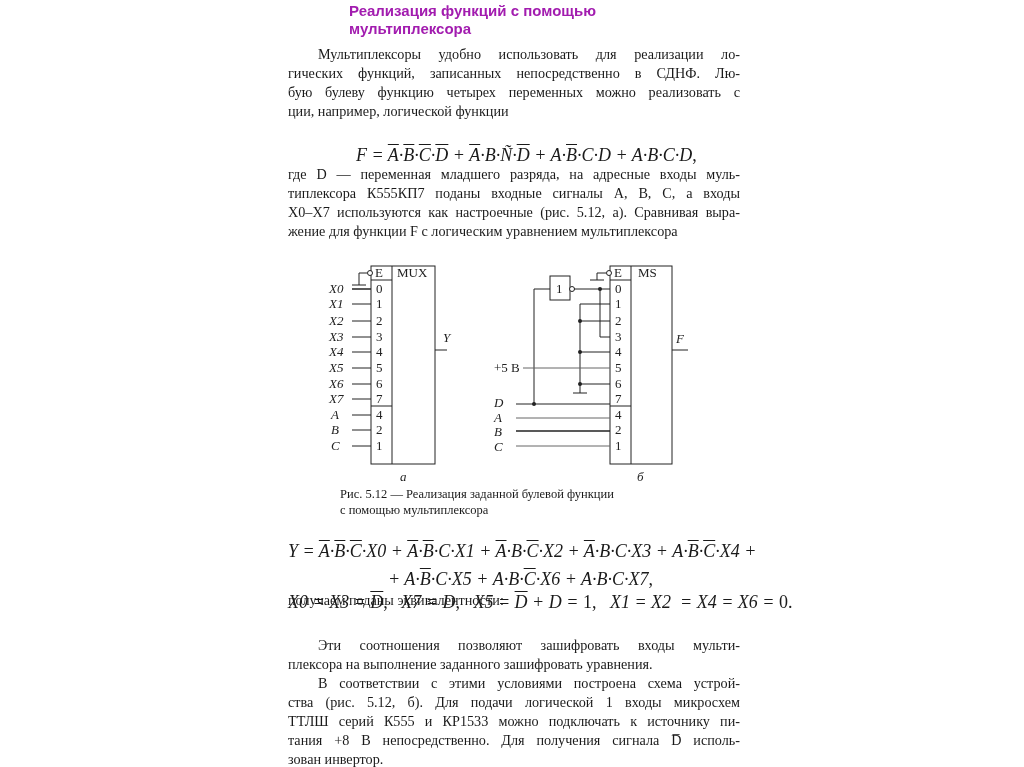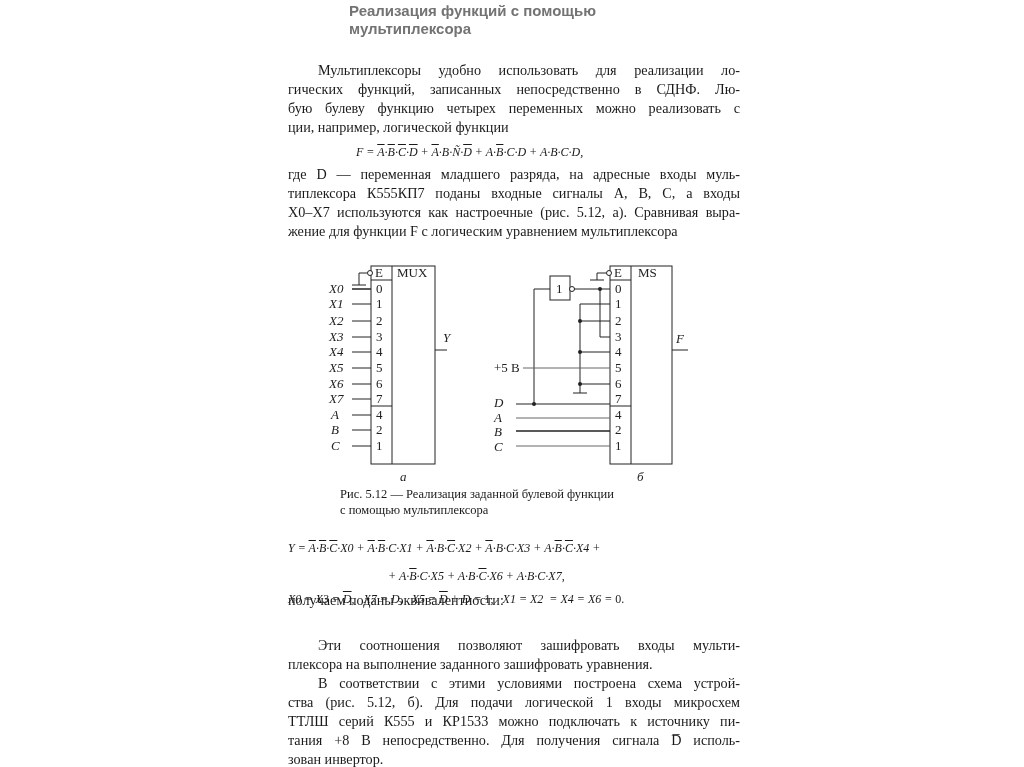--- a/index.html
+++ b/index.html
@@ -1,39 +1,39 @@
 <!DOCTYPE html>
 <html><head>
 <meta charset="utf-8">
 <style>
   html, body { margin:0; padding:0; background:#ffffff; }
   body { width:1024px; height:767px; position:relative; overflow:hidden; font-family:"Liberation Serif", serif; color:#1a1a1a; }
   .page { position:absolute; left:0; top:0; width:1024px; height:767px; background:#fff; }
-  .title { position:absolute; left:349px; top:2px; font-family:"Liberation Sans", sans-serif; font-weight:bold; font-size:15px; line-height:18px; color:#737373; }
+  .title { position:absolute; left:349px; top:2px; font-family:"Liberation Sans", sans-serif; font-weight:bold; font-size:15px; line-height:18px; color:#a21caf; }
   .para { position:absolute; left:288px; width:452px; font-size:14.2px; line-height:19px; text-align:justify; }
   .para .ln { display:block; white-space:nowrap; text-align-last:justify; }
   .para .ln.last { text-align-last:left; }
   .indent { padding-left:30px; }
-  .formula { position:absolute; font-size:12px; font-style:italic; white-space:nowrap; }
+  .formula { position:absolute; font-size:18px; font-style:italic; white-space:nowrap; }
   .ov { text-decoration:overline; }
   .rm { font-style:normal; }
   .caption { position:absolute; left:340px; top:486px; width:360px; text-align:left; font-size:12.5px; line-height:16px; }
   svg text { font-family:"Liberation Serif", serif; }
 </style>
 </head>
 <body>
 
 <div class="page">
 
   <div class="title">
     <div>Реализация функций с помощью</div>
     <div>мультиплексора</div>
   </div>
 
-  <div class="para" style="top:45px;margin-top:16px;">
+  <div class="para" style="top:45px;">
     <span class="ln indent">Мультиплексоры удобно использовать для реализации ло-</span>
     <span class="ln">гических функций, записанных непосредственно в СДНФ. Лю-</span>
     <span class="ln">бую булеву функцию четырех переменных можно реализовать с</span>
     <span class="ln last">ции, например, логической функции</span>
   </div>
 
   <div class="formula" style="left:356px; top:145px;">
     F = <span class="ov">A</span>·<span class="ov">B</span>·<span class="ov">C</span>·<span class="ov">D</span> + <span class="ov">A</span>·B·Ñ·<span class="ov">D</span> + A·<span class="ov">B</span>·C·D + A·B·C·D<span class="rm">,</span>
   </div>
 

